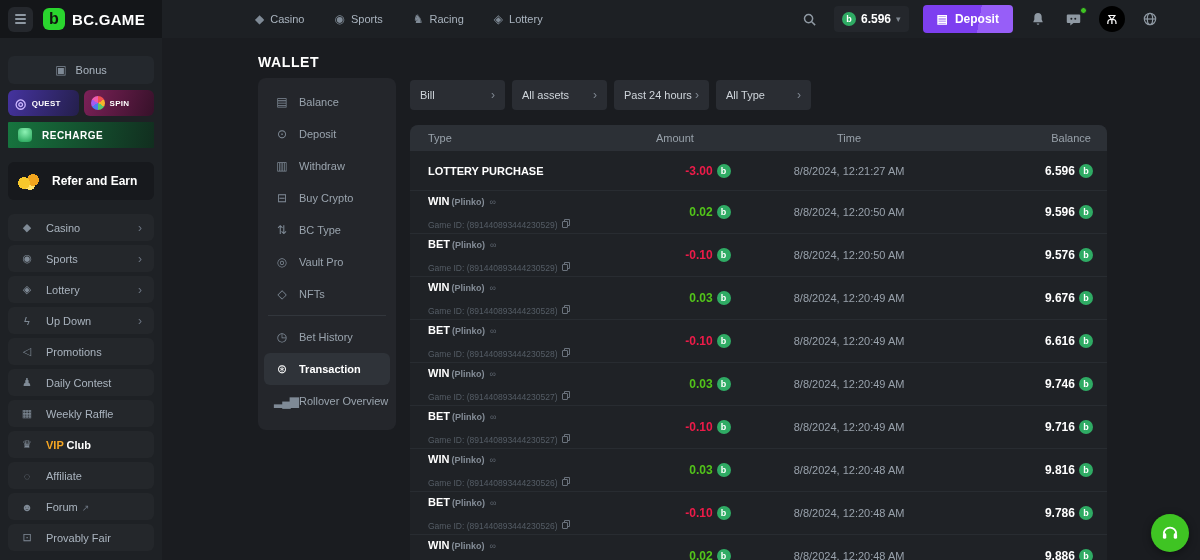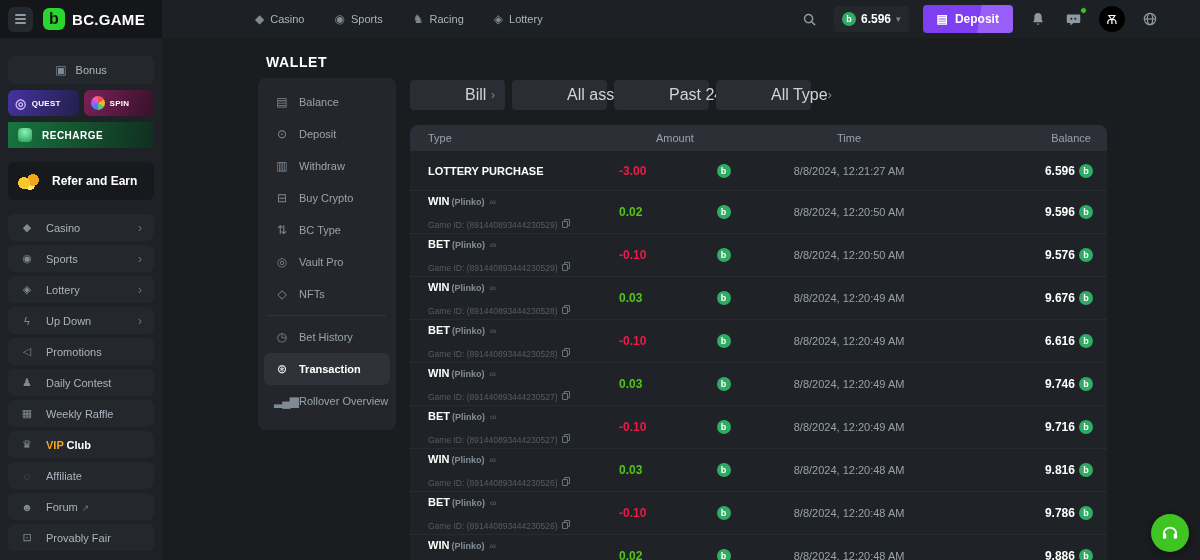--- a/index.html
+++ b/index.html
@@ -73,36 +73,36 @@
     gap:12px; padding:0 12px; margin-bottom:4px; cursor:pointer; }
   .si-icon { width:14px; color:#7f8a96; font-size:11px; text-align:center; }
   .si-label { flex:1; color:#aab4bf; font-size:11px; white-space:nowrap; }
   .si-accent { color:var(--vip-gold); font-weight:bold; }
   .si-rest { color:#fff; font-weight:bold; }
   .si-chevron { color:#6b7480; font-size:12px; }
   .si-ext { color:#6b7480; font-size:9px; margin-left:4px; }
 
   
   .main { position:absolute; left:162px; top:38px; right:0; bottom:0; background:#1a1c20; }
-  .wallet-title { position:absolute; left:104px; top:16px; color:#fff; font-weight:bold; font-size:14px; letter-spacing:.6px; }
+  .wallet-title { position:absolute; left:96px; top:16px; color:#fff; font-weight:bold; font-size:14px; letter-spacing:.6px; }
   .wallet-panel { position:absolute; left:96px; top:40px; width:138px; height:352px; background:#24262b;
     border-radius:8px; padding:8px 6px; }
   .w-item { height:32px; display:flex; align-items:center; gap:10px; padding:0 10px; border-radius:6px; cursor:pointer; }
   .w-item.active { background:#2f3339; }
   .w-icon { width:15px; color:#7f8a96; font-size:12px; text-align:center; letter-spacing:-1px; }
   .w-label { color:#9aa4ae; font-size:11px; white-space:nowrap; }
   .w-item.active .w-label { color:#fff; font-weight:bold; }
   .w-item.active .w-icon { color:#fff; }
   .w-divider { height:1px; background:#32363c; margin:5px 4px; }
 
   
   .filter-row { position:absolute; left:248px; top:42px; display:flex; gap:7px; }
   .filter-btn { width:95px; height:30px; background:#2a2d33; border-radius:4px; display:flex;
     align-items:center; justify-content:space-between; padding:0 10px; cursor:pointer; }
-  .f-label { color:#cfd5db; font-size:16px; white-space:nowrap;margin-left:45px; }
+  .f-label { color:#cfd5db; font-size:11px; white-space:nowrap; }
   .f-chevron { color:#7f8791; font-size:12px; }
 
   
   .tx-table { position:absolute; left:248px; top:87px; width:697px; bottom:0; background:#1f2226;
     border-radius:8px 8px 0 0; overflow:hidden; }
   .t-head { height:26px; background:#2c3036; display:grid; grid-template-columns:30% 16% 34% 20%;
     align-items:center; }
   .t-head .th { color:#99a2ab; font-size:11px; }
   .th-type { padding-left:18px; }
   .th-amount, .th-time { text-align:center; }
@@ -111,21 +111,21 @@
     border-bottom:1px solid #282c31; cursor:pointer; }
   .t-row.single { height:40px; }
   .c-type { padding-left:18px; overflow:hidden; }
   .type-line { display:flex; align-items:baseline; gap:2px; white-space:nowrap; }
   .type-name { color:#fff; font-weight:bold; font-size:11px; }
   .type-game { color:#848d97; font-size:9px; font-weight:bold; }
   .link-icon { color:#5c646e; font-size:9px; margin-left:3px; }
   .game-id { color:#555d66; font-size:8.5px; margin-top:13px; display:flex; align-items:center; white-space:nowrap; }
   .copy-icon { display:inline-block; width:6px; height:7px; border:1px solid #6a727c; border-radius:1px;
     margin-left:5px; box-shadow:2px -2px 0 -1px #1f2226, 2px -2px 0 0 #6a727c; }
-  .c-amount { display:flex; align-items:center; justify-content:space-between; gap:4px; }
+  .c-amount { display:flex; align-items:center; justify-content:flex-end; gap:4px; }
   .amt { font-weight:bold; font-size:12px; }
   .amt.pos { color:var(--positive-green); }
   .amt.neg { color:var(--negative-red); }
   .c-time { text-align:center; color:#98a1ab; font-size:11px; }
   .c-balance { display:flex; align-items:center; justify-content:flex-end; gap:4px; padding-right:14px; }
   .bal { color:#fff; font-weight:bold; font-size:12px; }
 
   
   .support-btn { position:absolute; left:1151px; top:514px; width:38px; height:38px; border-radius:50%;
     background:var(--support-green); display:flex; align-items:center; justify-content:center;

